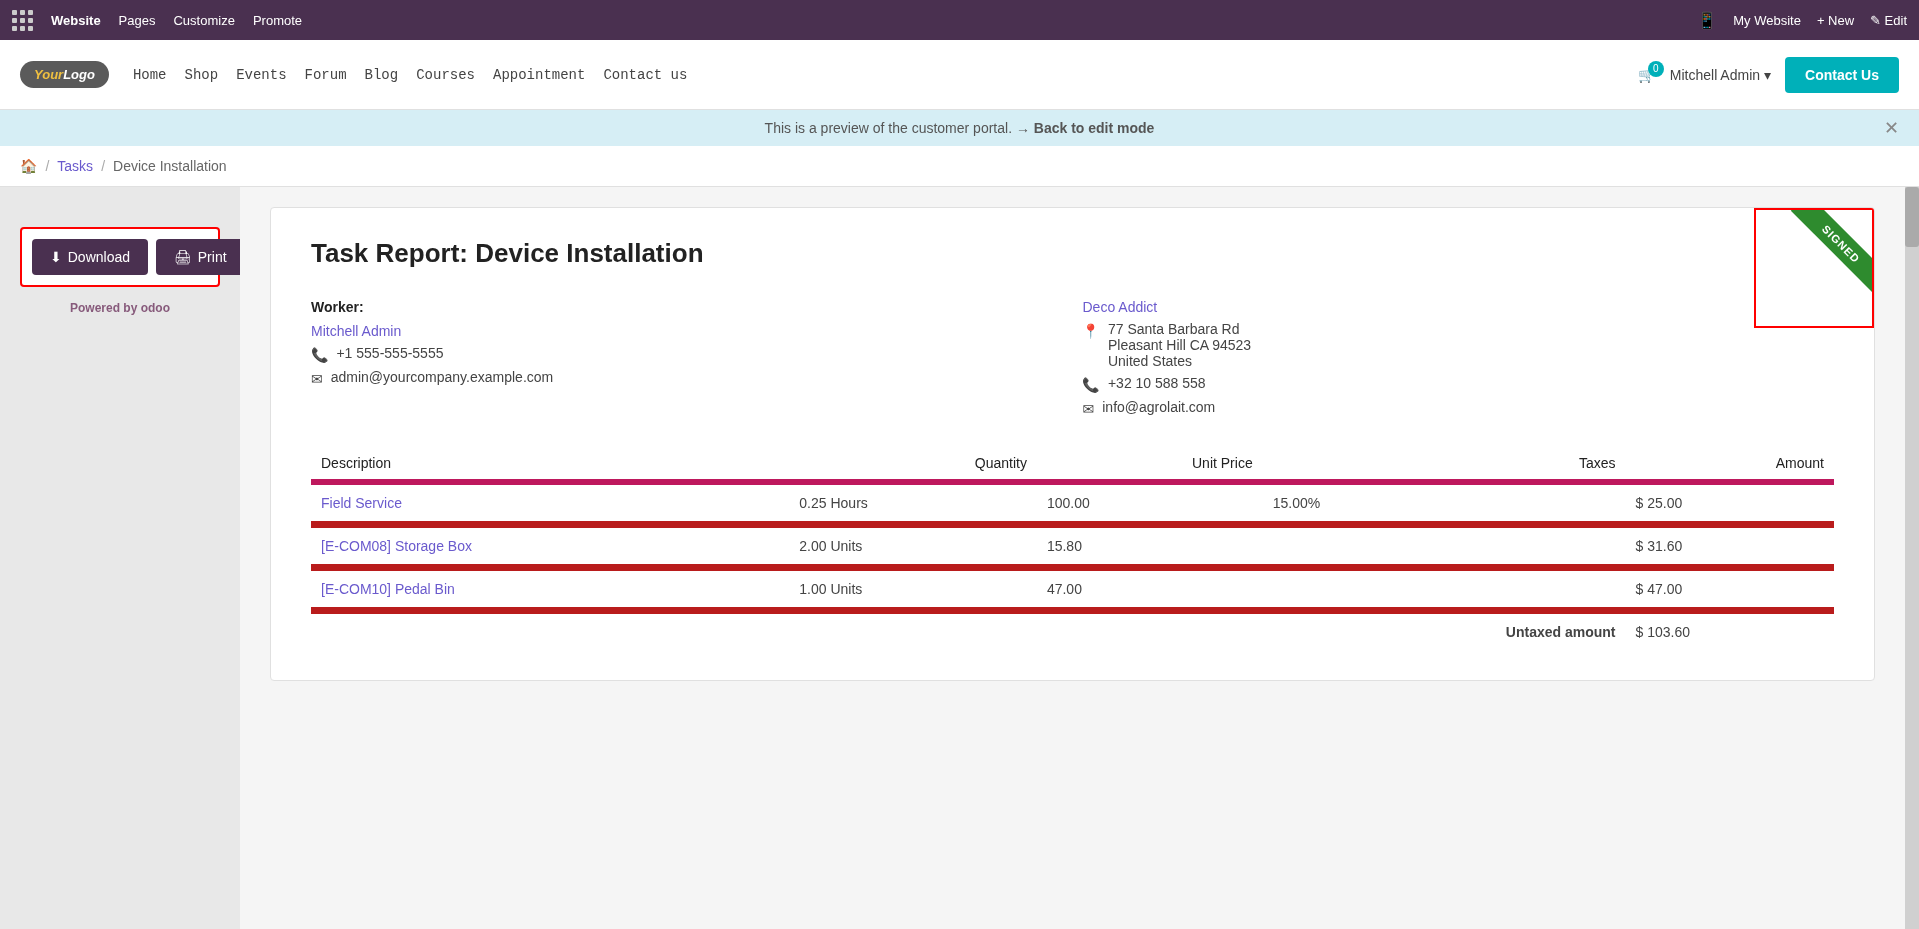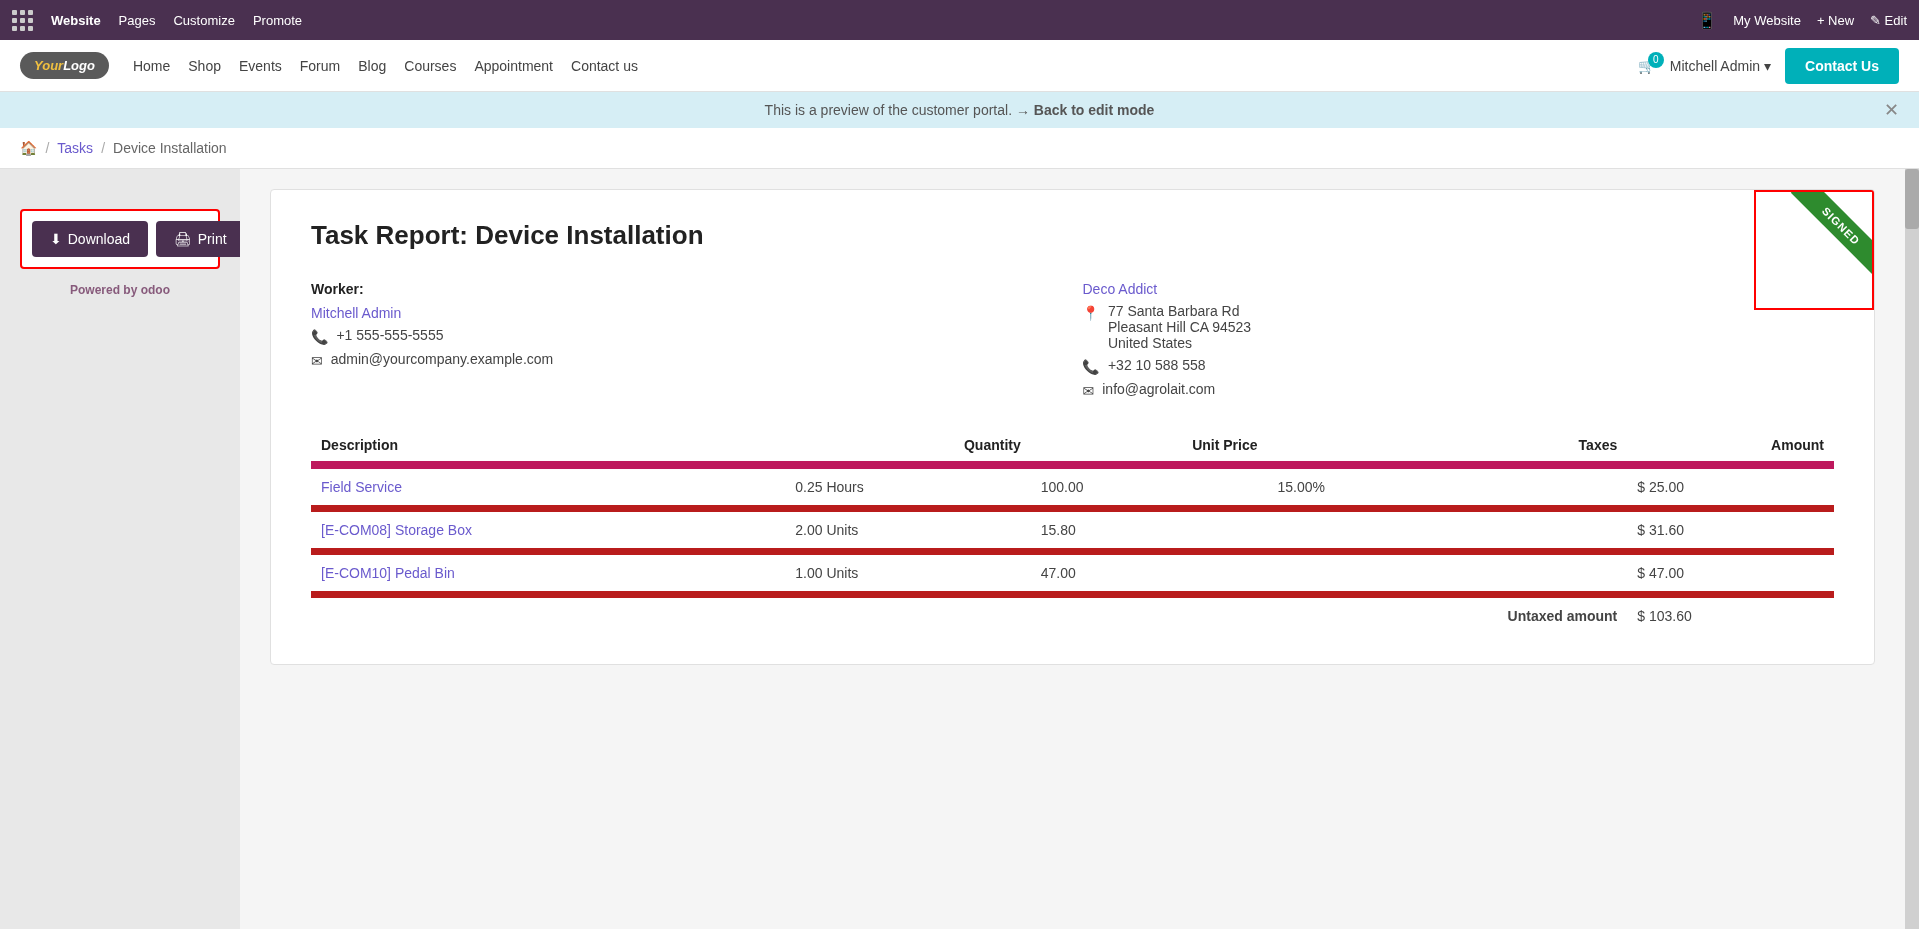--- a/index.html
+++ b/index.html
@@ -43,40 +43,40 @@
       font-size: 13px;
       cursor: pointer;
       display: flex;
       align-items: center;
       gap: 4px;
     }
 
     
     .nav-bar {
       background: #fff;
-      height: 52px;
+      height: 70px;
       display: flex;
       align-items: center;
       padding: 0 20px;
       border-bottom: 1px solid #e0e0e0;
       gap: 24px;
       justify-content: flex-end;
     }
     .logo-wrap {
       background: #5a5a5a;
       border-radius: 20px;
       padding: 6px 14px;
       color: #fff;
       font-size: 13px;
       font-style: italic;
       font-weight: bold;
       white-space: nowrap;
     }
     .logo-wrap span { color: #f0c040; }
-    .nav-links { display: flex; align-items: center; gap: 18px; flex: 1; }
+    .nav-links { display: flex; align-items: center; gap: 18px; flex: 1; font-family: Liberation Mono, monospace; }
     .nav-links a { color: #444; text-decoration: none; font-size: 14px; }
     .nav-right { display: flex; align-items: center; gap: 14px; }
     .cart-icon { position: relative; cursor: pointer; }
     .cart-badge {
       position: absolute;
       top: -6px;
       right: -8px;
       background: #00b0b9;
       color: #fff;
       border-radius: 50%;
@@ -264,25 +264,25 @@
 
     
     .section-title {
       font-size: 20px;
       font-weight: bold;
       color: #222;
       margin-bottom: 14px;
     }
     .report-table { width: 100%; border-collapse: collapse; }
     .report-table th {
-      font-weight: bold;
+      font-weight: normal;
       font-size: 14px;
       text-align: left;
       padding: 8px 10px;
-      border-bottom: 8px solid #be185d;
+      border-bottom: 6px solid #be185d;
       color: #222;
     }
     .report-table th.right { text-align: right; }
     .report-table td {
       padding: 10px 10px;
       font-size: 14px;
       color: #444;
       border-bottom: 7px solid #b91c1c;
     }
     .report-table td.right { text-align: left; }

